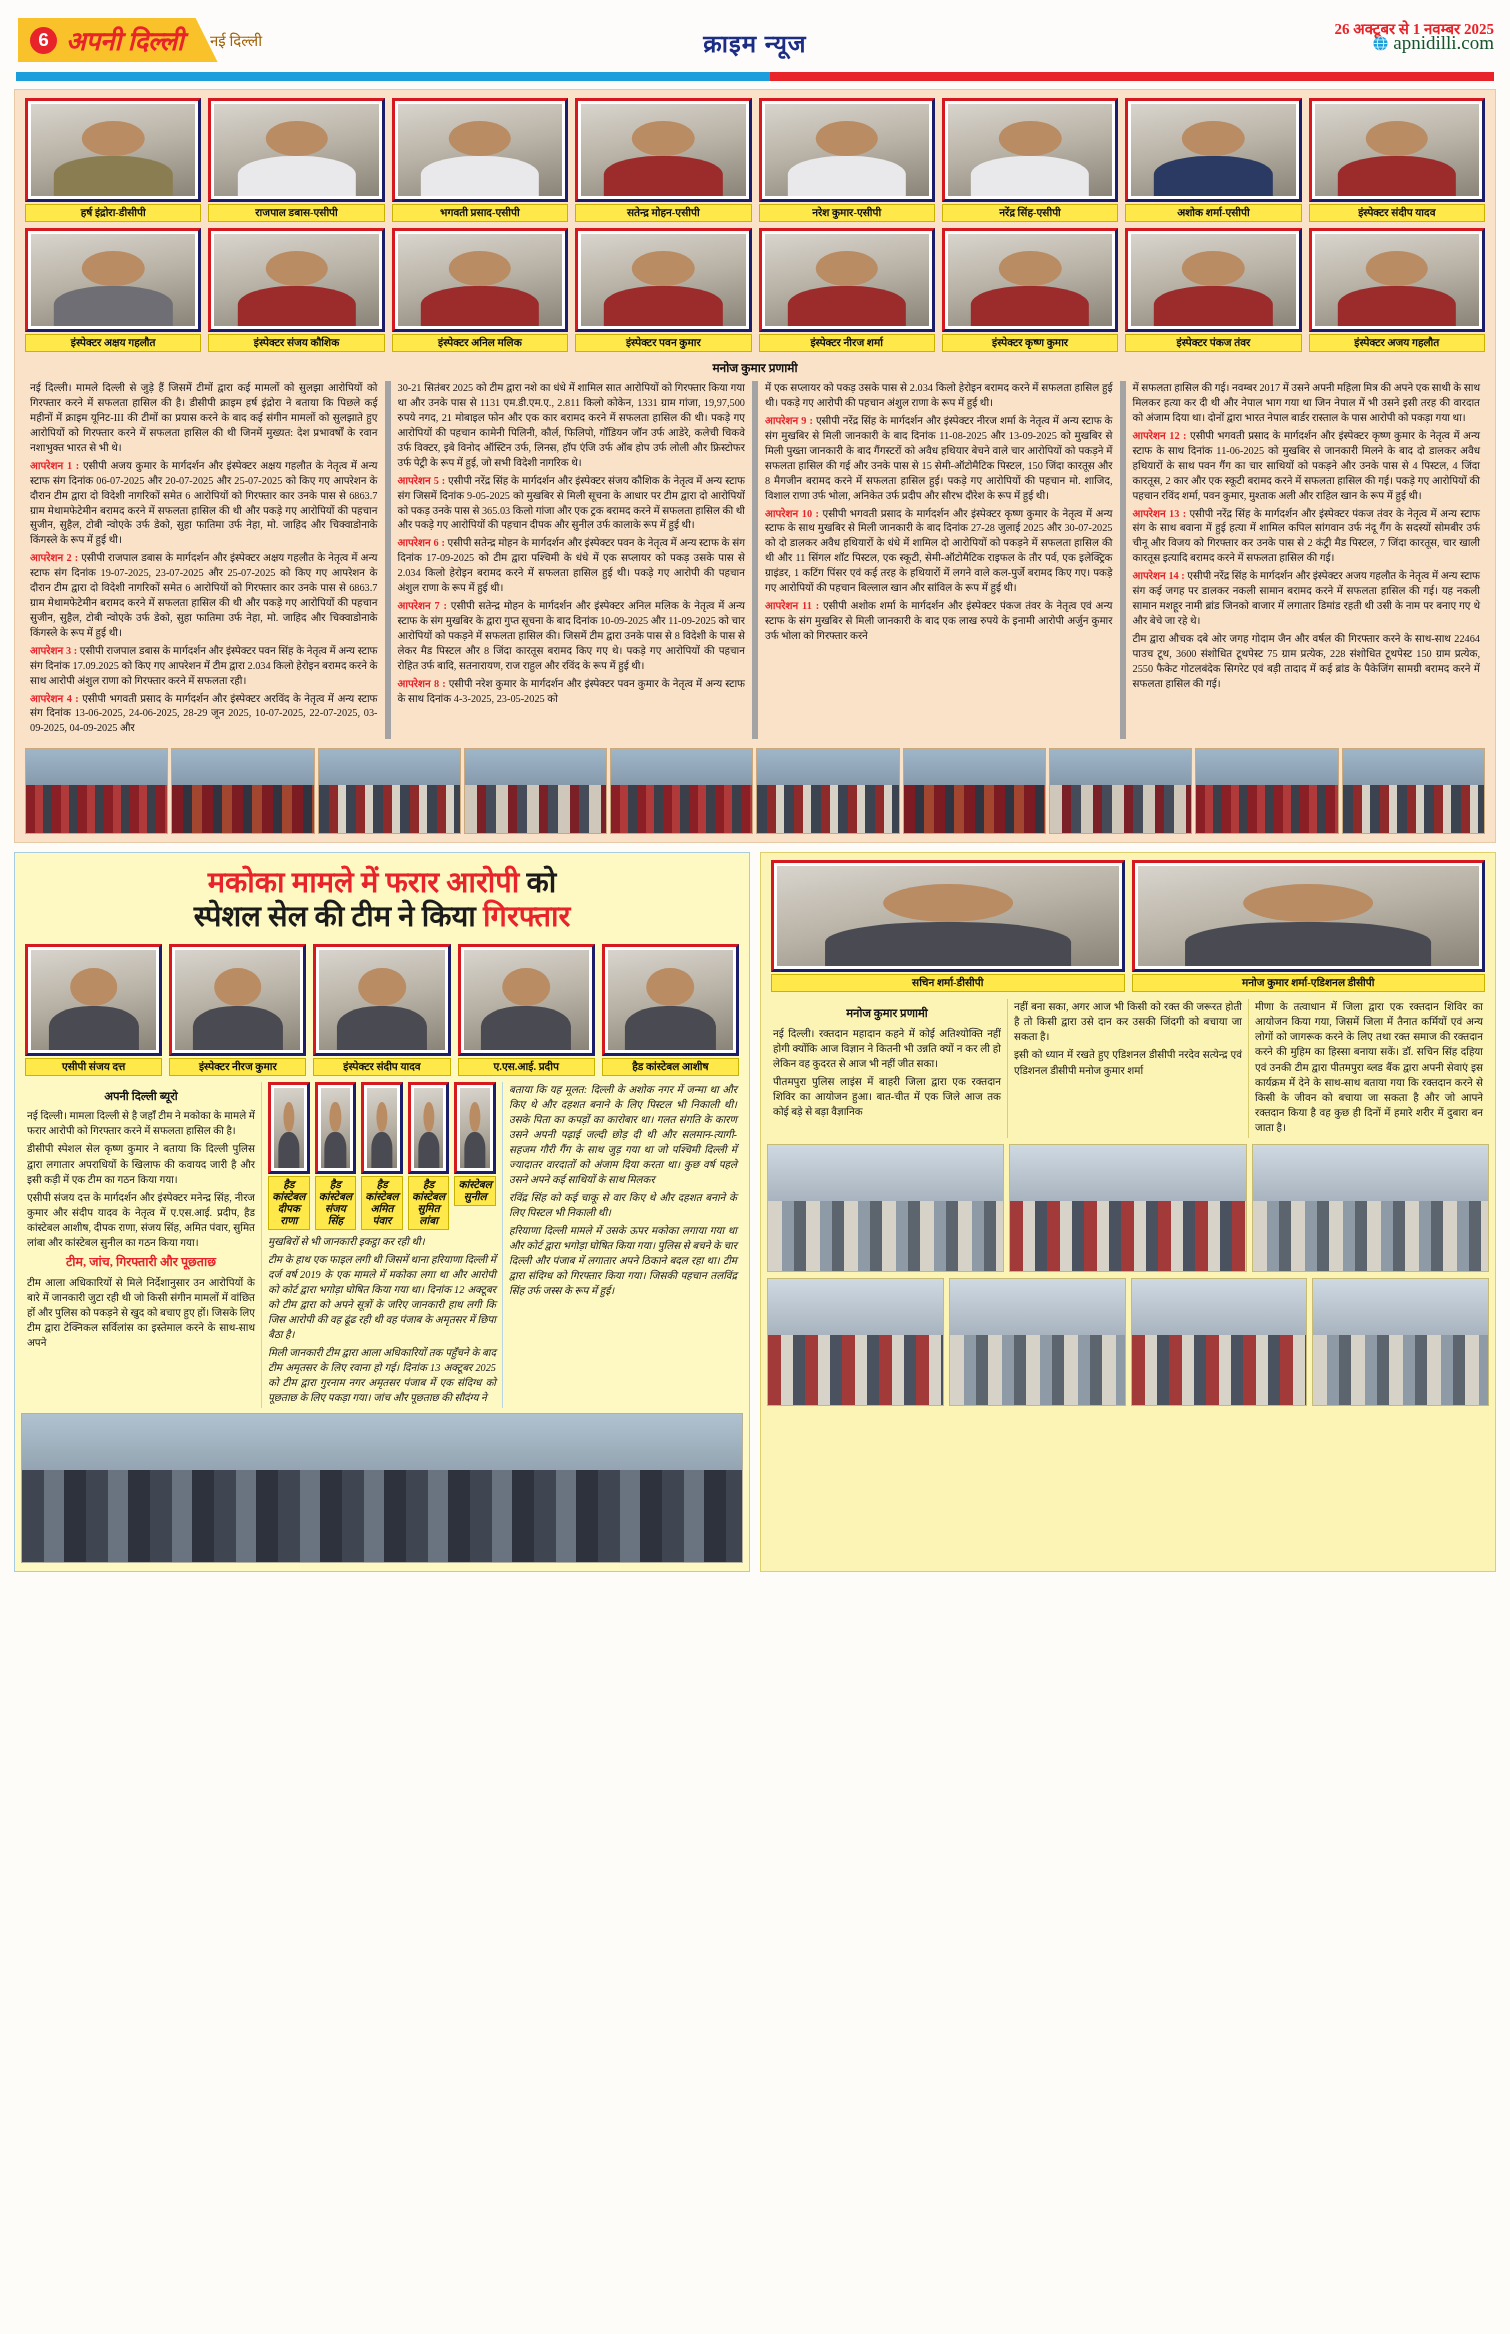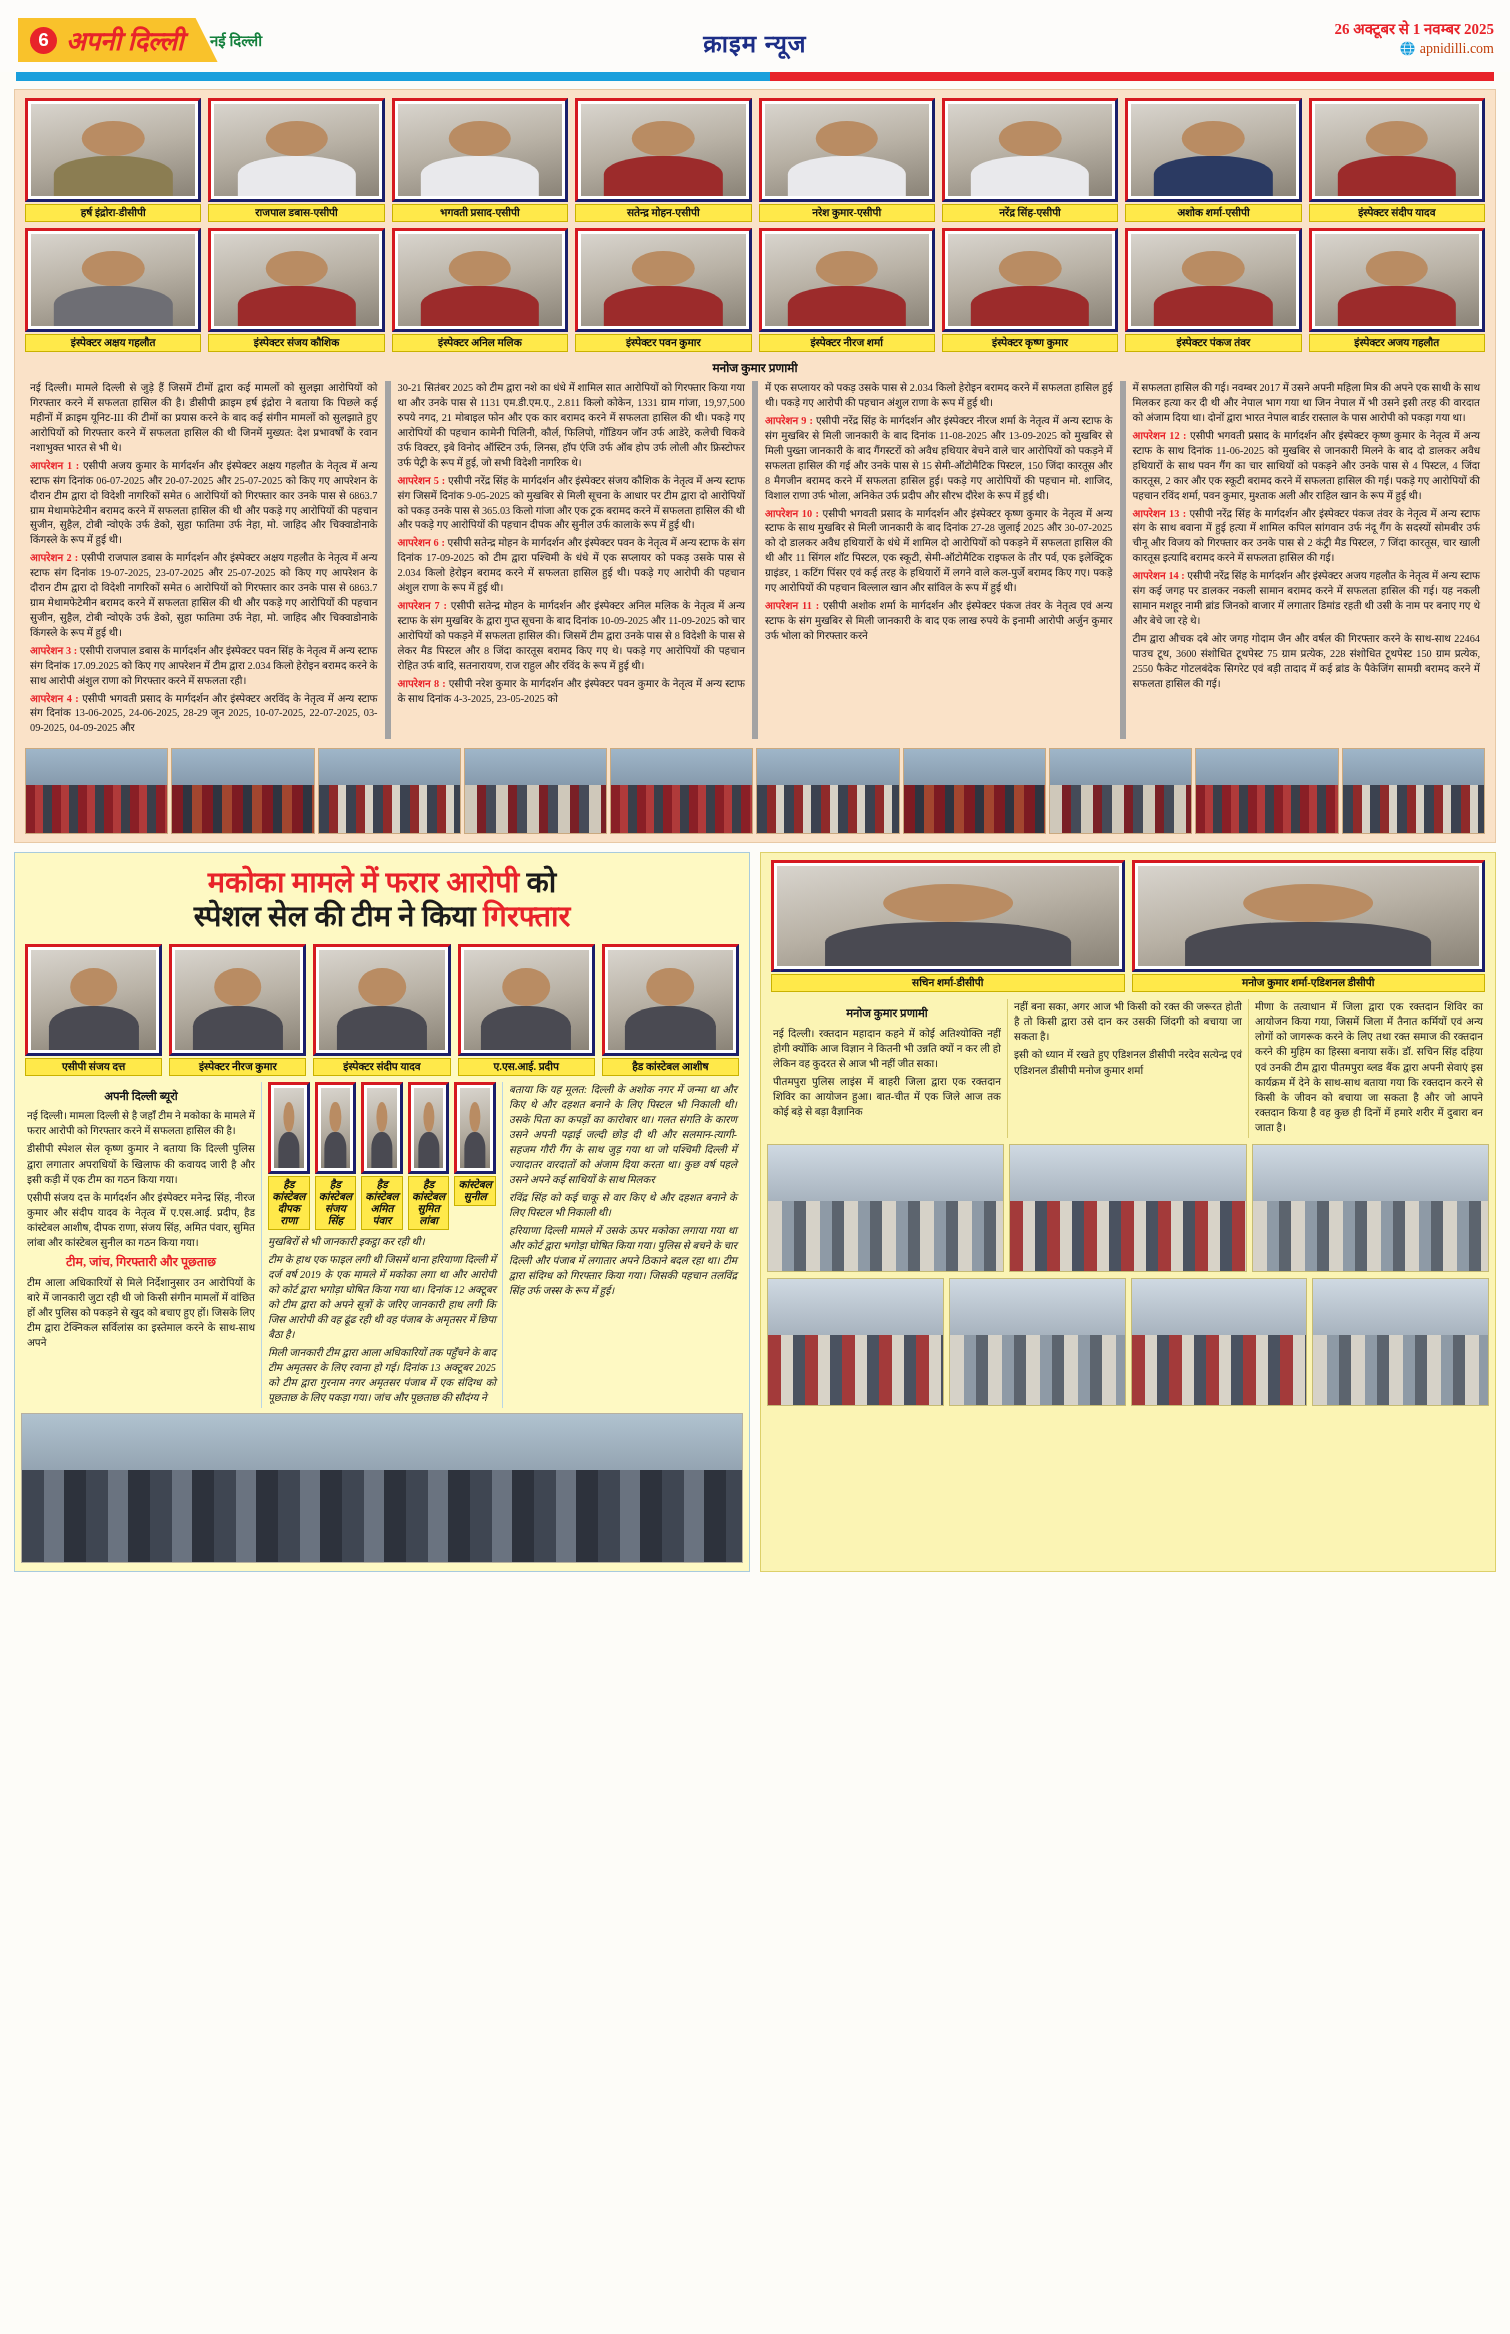--- a/index.html
+++ b/index.html
@@ -50,22 +50,22 @@
     font-size: 26px;
     font-weight: bold;
     font-style: italic;
     letter-spacing: -0.3px;
     font-family: "Liberation Sans", sans-serif;
   }
   .brand-city {
     position: absolute;
     left: 210px; top: 30px;
     font-size: 15px;
-    color: #15803d;
-    font-weight: bold;
+    color: #a16207;
+    font-weight: normal;
   }
   .crime-news {
     position: absolute;
     left: 0; right: 0; top: 26px;
     text-align: center;
     font-size: 24px;
     font-weight: bold;
     color: #1c2d86;
     font-family: "Liberation Sans", sans-serif;
     letter-spacing: 1px;
@@ -73,23 +73,23 @@
   .date-line {
     position: absolute;
     right: 16px; top: 18px;
     font-size: 15px;
     font-weight: bold;
     color: #e8232a;
     text-align: right;
   }
   .site-row {
     position: absolute;
-    right: 16px; top: 40px;
+    right: 16px; top: 32px;
     display: flex; align-items: center; gap: 4px;
-    font-size: 14px; color: #c2410c;
+    font-size: 19px; color: #14532d;
   }
   .globe-icon { width: 17px; height: 17px; }
 
   .rule-bar { display: flex; height: 9px; margin: 0 16px; }
   .rule-blue { background: #1a9fdc; width: 51%; }
   .rule-red  { background: #e8232a; width: 49%; }
 
   
   .top-article {
     margin: 8px 14px 0 14px;

